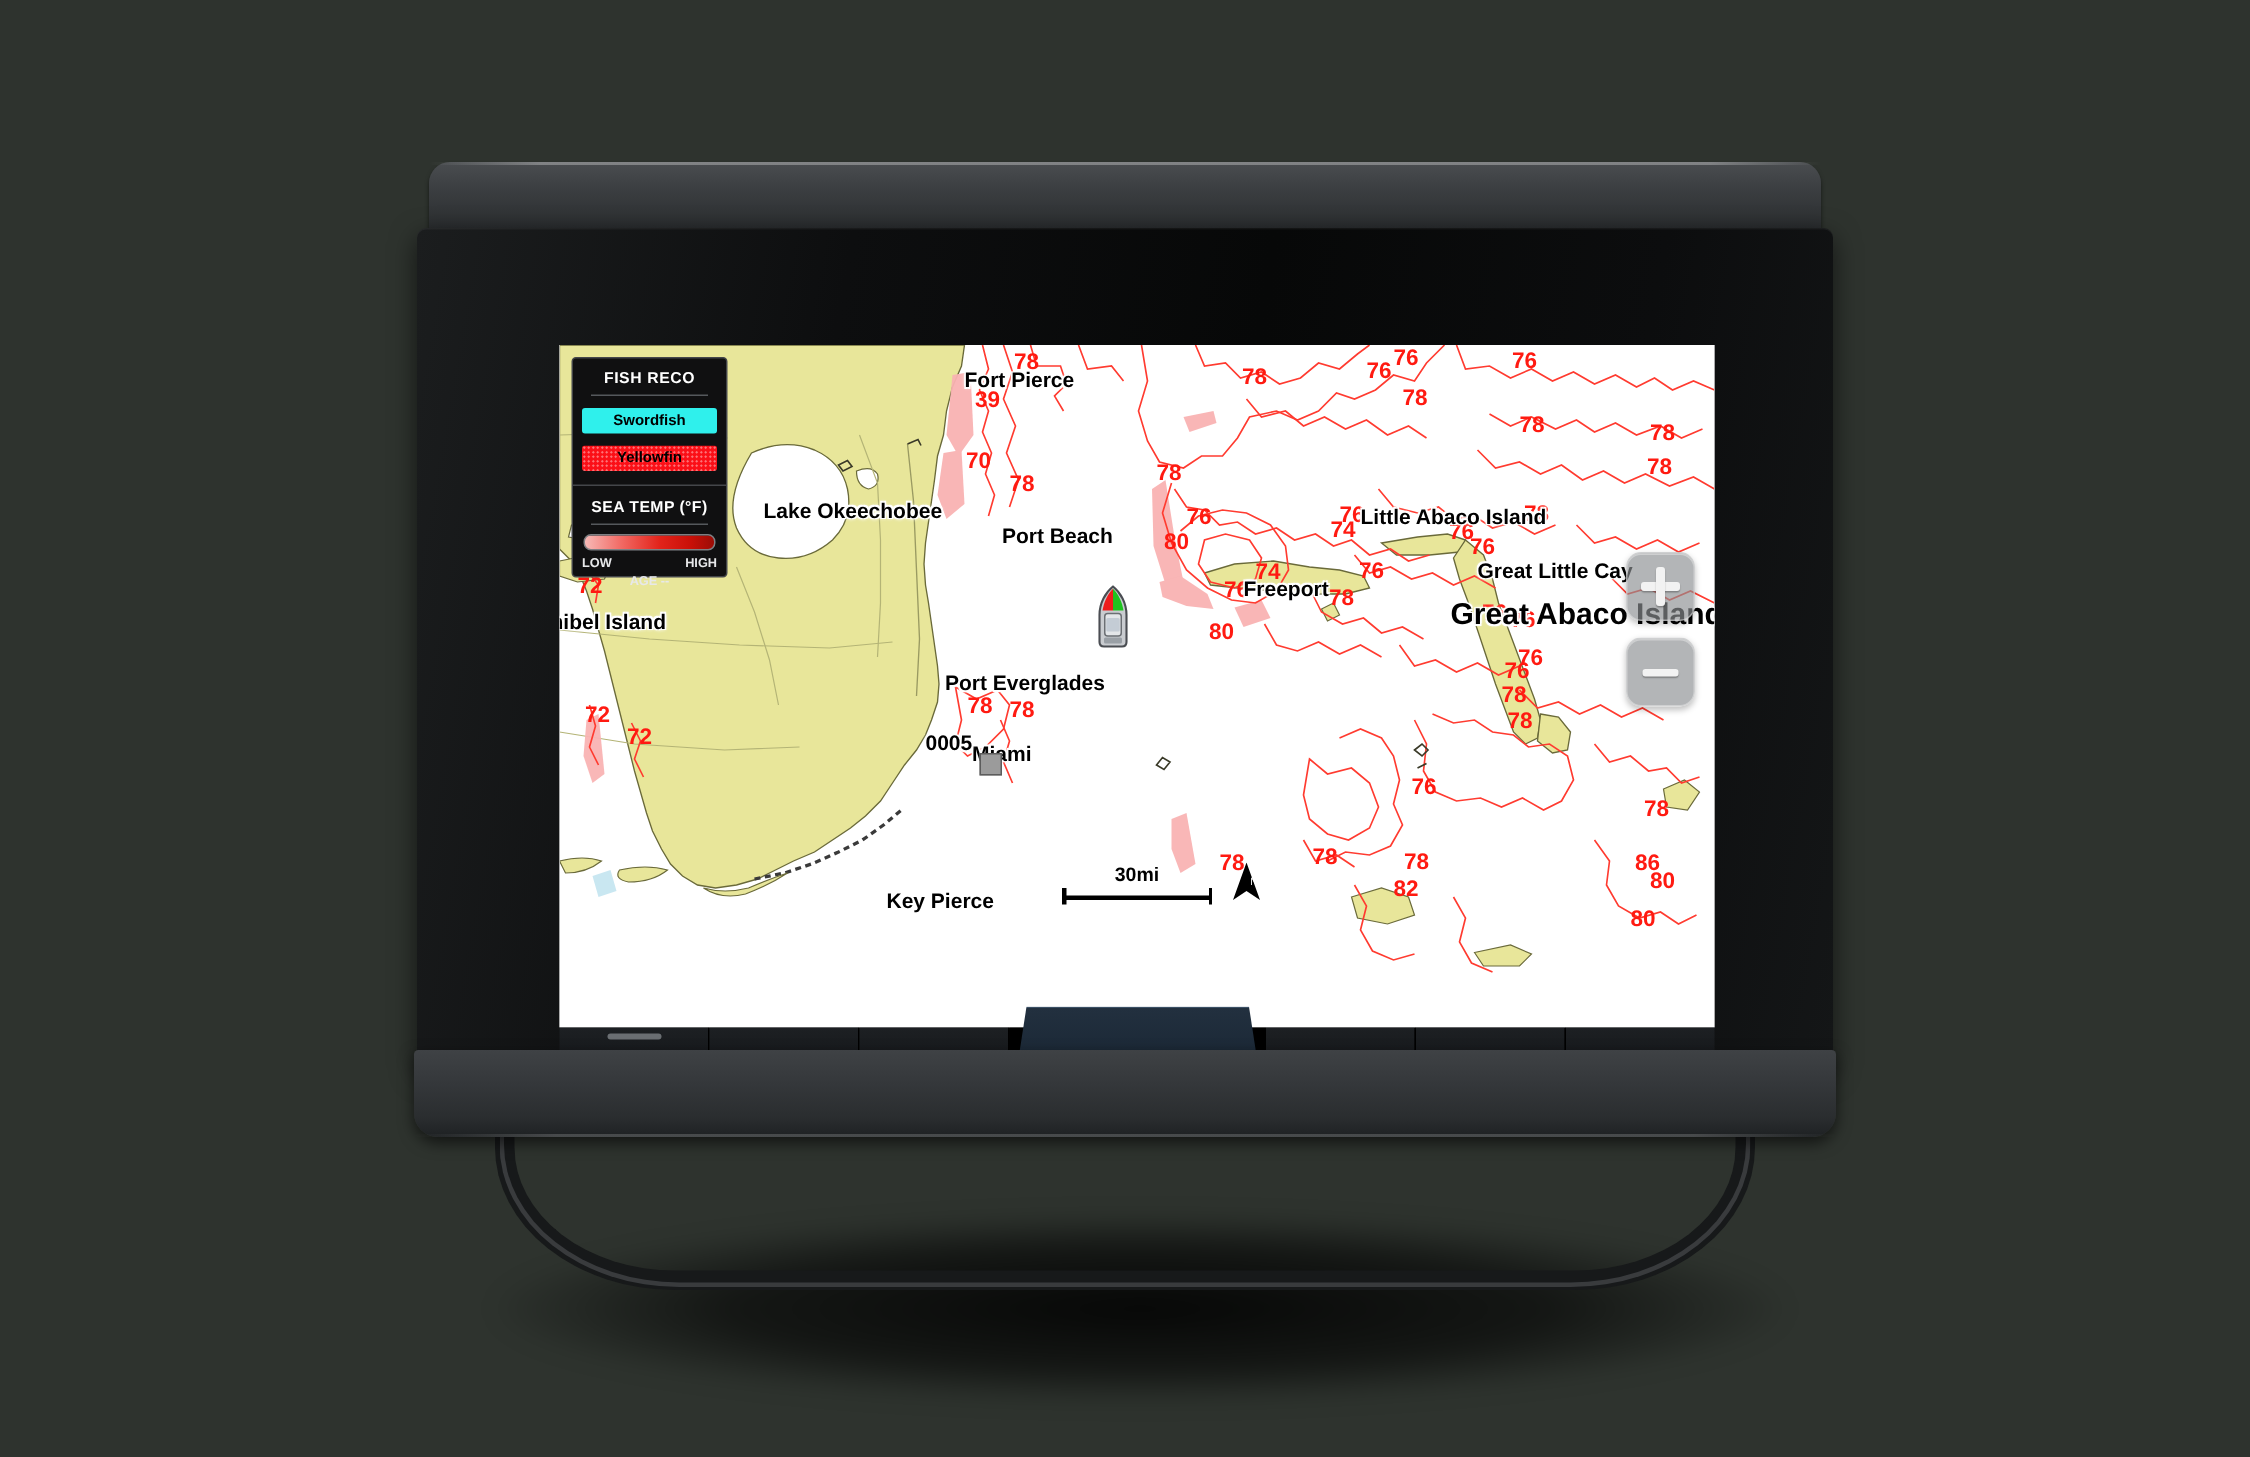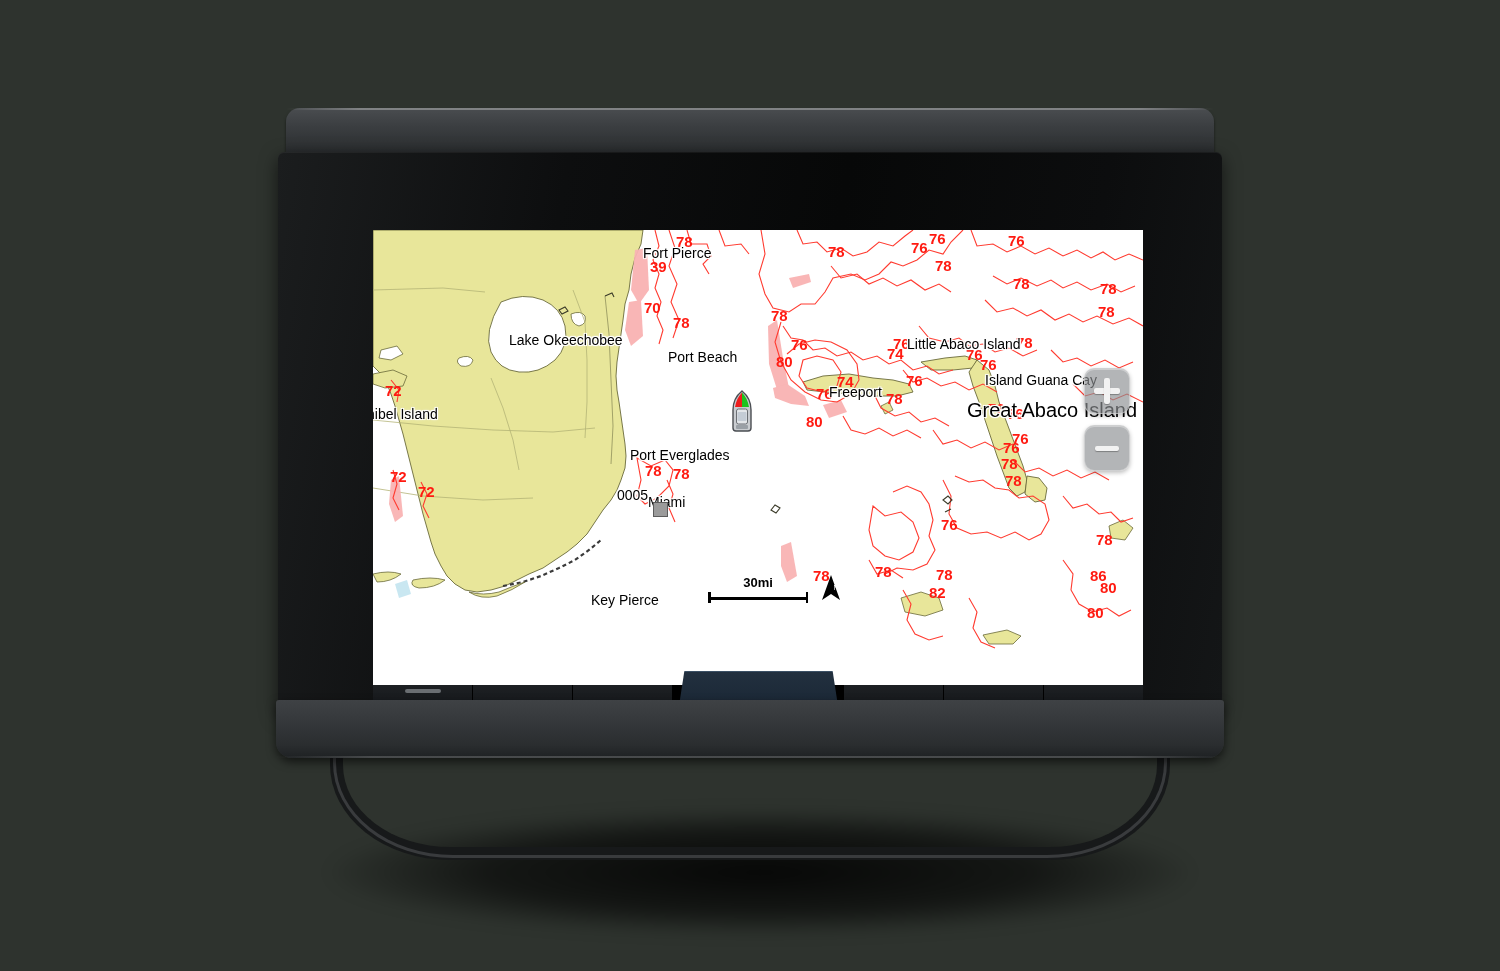--- a/index.html
+++ b/index.html
@@ -89,21 +89,21 @@
   .mapsvg{position:absolute;left:0;top:0;}
 
   
   .tlab{
     position:absolute;color:#ff1a11;font-size:15px;font-weight:bold;
     font-family:"Liberation Sans", sans-serif;
     white-space:nowrap;line-height:1;
   }
   
   .plab{
-    position:absolute;color:#000;font-size:14px;font-weight:normal;
+    position:absolute;color:#000;font-size:14px;font-weight:bold;
     font-family:"Liberation Sans", sans-serif;white-space:nowrap;line-height:1;
     text-shadow:0 0 3px #fff,0 0 3px #fff,1px 1px 0 #fff,-1px -1px 0 #fff,1px -1px 0 #fff,-1px 1px 0 #fff;
   }
   .plab.big{font-size:20px;}
 
   
   .fishpanel{
     position:absolute;left:8px;top:8px;width:104px;height:147px;
     background:#101011;border:1px solid #44464a;border-radius:3px;
     box-sizing:border-box;padding:0;
@@ -383,21 +383,21 @@
         <div>
           <span class="plab" style="left:270px;top:16px">Fort Pierce</span>
           <span class="plab" style="left:136px;top:103px">Lake Okeechobee</span>
           <span class="plab" style="left:295px;top:120px">Port Beach</span>
           <span class="plab" style="left:-6px;top:177px">nibel Island</span>
           <span class="plab" style="left:257px;top:218px">Port Everglades</span>
           <span class="plab" style="left:275px;top:265px">Miami</span>
           <span class="plab" style="left:218px;top:363px">Key Pierce</span>
           <span class="plab" style="left:534px;top:107px">Little Abaco Island</span>
           <span class="plab" style="left:456px;top:155px">Freeport</span>
-          <span class="plab" style="left:612px;top:143px">Island Guana Cay</span>
+          <span class="plab" style="left:612px;top:143px">Great Little Cay</span>
           <span class="plab big" style="left:594px;top:170px">Great Abaco Island</span>
         </div>
 
         <span class="plab" style="left:244px;top:258px">0005</span>
         <div class="wpt"></div>
 
         <svg class="vessel" viewBox="0 0 24 42">
           <path d="M12 1 C17 5 21 12 21 20 L21 38 C21 40 20 41 18 41 L6 41 C4 41 3 40 3 38 L3 20 C3 12 7 5 12 1 Z" fill="#c9ccd0" stroke="#4a4d52" stroke-width="1.4"></path>
           <path d="M12 2.5 C15.5 6 18 11 19 17 L12 17 Z" fill="#1ec31e"></path>
           <path d="M12 2.5 C8.5 6 6 11 5 17 L12 17 Z" fill="#ee1d1d"></path>
@@ -420,20 +420,35 @@
             <span class="bar"></span>
             <span class="cap l"></span>
             <span class="cap r"></span>
           </div>
         </div>
         <svg class="northarrow" viewBox="0 0 20 26">
           <path d="M10 0 L19 25 L10 19 L1 25 Z" fill="#000"></path>
           <text x="12.5" y="15" font-size="7" fill="#fff" font-family="Liberation Sans, sans-serif">N</text>
         </svg>
 
+        <div class="fishpanel">
+          <div class="fp-title">FISH RECO</div>
+          <div class="fp-rule"></div>
+          <div class="fp-sw" style="background:#2ff0ec">Swordfish</div>
+          <div class="fp-sw" style="background:#fb0f17;background-image:radial-gradient(rgba(255,255,255,.45) 0.7px, transparent 0.8px);background-size:3px 3px;">Yellowfin</div>
+          <div class="fp-div"></div>
+          <div class="fp-title2">SEA TEMP (°F)</div>
+          <div class="fp-rule"></div>
+          <div class="fp-grad"></div>
+          <div class="fp-scale">
+            <span>LOW</span>
+            <span>HIGH</span>
+          </div>
+          <div class="fp-age">AGE --</div>
+        </div>
 
       </div>
     </div>
 
     <div class="nav">
       <div class="nav-cell">
         <span class="handle"></span>
         <span>Engage</span>
       </div>
       <div class="nav-cell">

